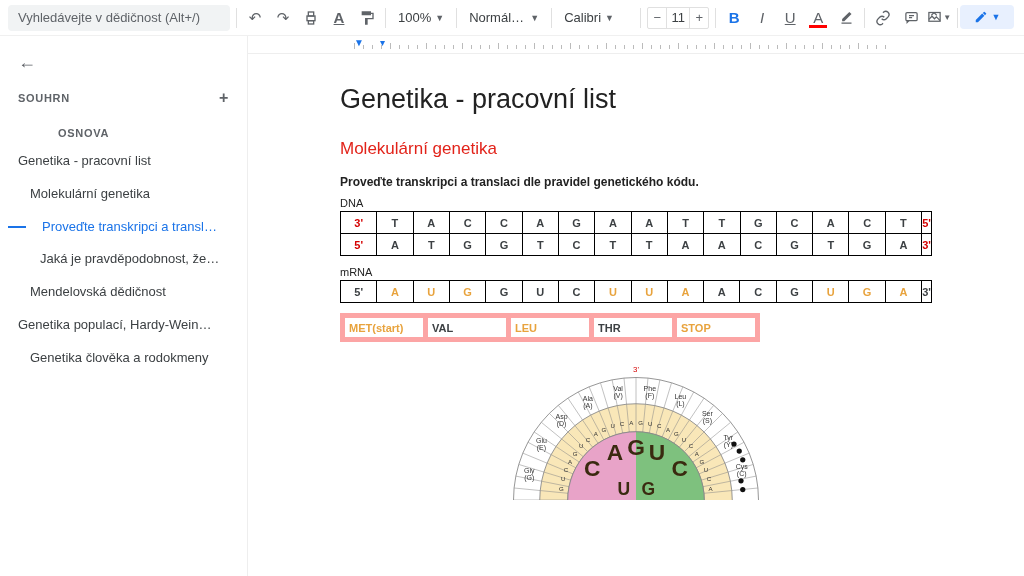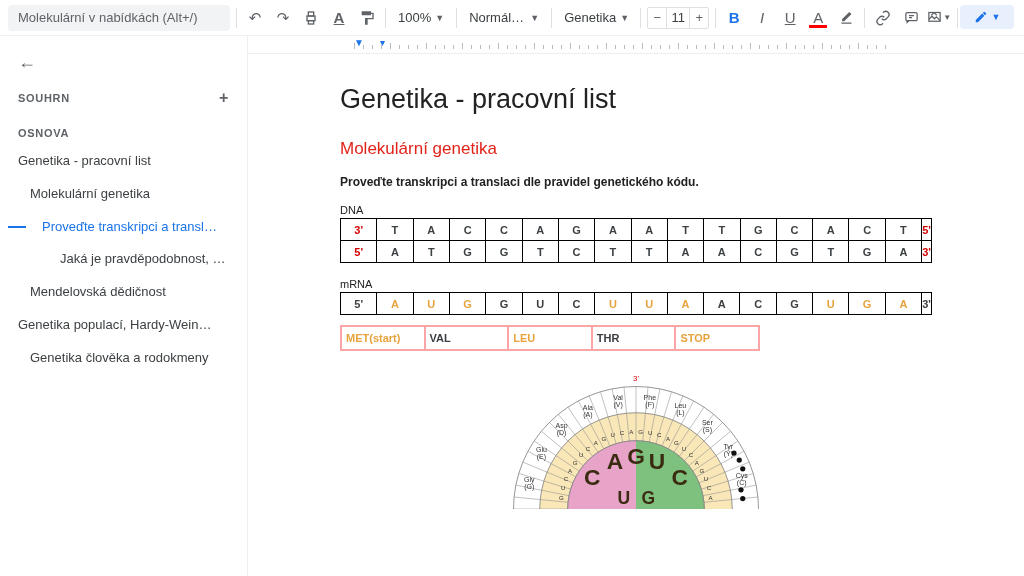--- a/index.html
+++ b/index.html
@@ -15,53 +15,53 @@
   .font-size-box .fs-val { width: 24px; text-align: center; border-left: 1px solid #e0e0e0; border-right: 1px solid #e0e0e0; height: 100%; line-height: 20px; }
   .tb-bold { font-weight: bold; color: #1a73e8; }
   .tb-ital { font-style: italic; }
   .tb-under { text-decoration: underline; }
   .color-a { position: relative; }
   .color-a::after { content: ''; position: absolute; bottom: 2px; left: 3px; right: 3px; height: 3px; background: #ff0000; }
   .main { display: flex; height: 540px; }
   .sidebar { width: 248px; border-right: 1px solid #eee; padding: 12px 0; overflow: hidden; }
   .sb-back { padding: 4px 18px 10px; color: #5f6368; font-size: 18px; cursor: pointer; }
   .sb-hdr { display: flex; align-items: center; justify-content: space-between; padding: 6px 18px; font-size: 11px; font-weight: 700; color: #5f6368; letter-spacing: .7px; }
-  .sb-sub { padding: 14px 18px 6px; font-size: 11px; font-weight: 600; color: #5f6368; letter-spacing: .7px; }
+  .sb-sub { padding: 14px 18px 6px; font-size: 11px; font-weight: 600; color: #5f6368; letter-spacing: .7px; margin-left: 40px; }
   .sb-item { padding: 6px 18px; font-size: 13px; color: #3c4043; cursor: pointer; white-space: nowrap; overflow: hidden; text-overflow: ellipsis; line-height: 1.6; }
   .sb-item.l2 { padding-left: 30px; }
   .sb-item.l3 { padding-left: 42px; }
-  .sb-item.l4 { padding-left: 60px; }
+  .sb-item.l4 { padding-left: 40px; }
   .sb-item.active { color: #1a73e8; position: relative; }
   .sb-item.active::before { content: ''; position: absolute; left: 8px; top: 50%; width: 18px; height: 2px; background: #1a73e8; transform: translateY(-50%); }
   .doc-area { flex: 1; background: #fff; overflow: auto; position: relative; }
   .ruler { height: 18px; border-bottom: 1px solid #eee; position: relative; background: #fff; }
   .ruler-marks { position: absolute; left: 106px; right: 60px; top: 3px; height: 12px; }
   .ruler-marks span { position: absolute; top: 6px; width: 1px; height: 4px; background: #bbb; }
   .ruler-ind { position: absolute; left: 106px; top: 1px; font-size: 10px; color: #1a73e8; }
   .page { margin: 30px auto 0; width: 612px; padding: 0 10px; }
   h1.doc-title { font-size: 27px; font-weight: 400; color: #222; margin-bottom: 24px; }
   h2.sec { font-size: 17px; color: #e2231a; font-weight: 400; margin-bottom: 16px; }
   .bold-line { font-size: 12px; font-weight: 700; color: #222; margin-bottom: 6px; }
-  .lbl { font-size: 11px; color: #222; margin: 15px 0 2px; }
+  .lbl { font-size: 11px; color: #222; margin: 8px 0 2px; }
   table.grid { border-collapse: collapse; width: 100%; margin-bottom: 10px; }
   table.grid td { border: 1px solid #000; width: 6.25%; height: 22px; text-align: center; font-size: 11px; font-weight: 600; }
   .red { color: #d40000; }
   .org { color: #e8a33d; }
   table.prot { border-collapse: collapse; width: 420px; margin-top: 2px; margin-bottom: 18px; }
-  table.prot td { border: 2px solid #fca5a5; width: 20%; height: 24px; font-size: 11px; font-weight: 600; padding-left: 4px; }
+  table.prot td { border: 5px solid #fca5a5; width: 20%; height: 24px; font-size: 11px; font-weight: 600; padding-left: 4px; }
   .codon-wrap { display: flex; justify-content: center; }
   .codon-svg { width: 280px; height: 140px; }
   .mode-pill { position: absolute; right: 10px; top: 5px; width: 54px; height: 24px; background: #e8f0fe; border-radius: 4px; display: flex; align-items: center; justify-content: center; gap: 4px; color: #1a73e8; }
   .mode-pill .caret { font-size: 9px; }
 </style>
 </head>
 <body>
 
 <div class="toolbar">
-  <div class="search-box">Molekulární v nabídkách (Alt+/)</div>
+  <div class="search-box">Vyhledávejte v dědičnost (Alt+/)</div>
   <div class="tb-sep"></div>
   <div class="tb-btn">↶</div>
   <div class="tb-btn">↷</div>
   <div class="tb-btn">
       <svg width="16" height="16" viewBox="0 0 24 24" fill="none" stroke="#5f6368" stroke-width="2">
         <rect x="6" y="9" width="12" height="7"></rect>
         <rect x="8" y="3" width="8" height="6"></rect>
         <rect x="8" y="16" width="8" height="5"></rect>
       </svg>
     </div>
@@ -76,21 +76,21 @@
       <span>100%</span>
       <span class="caret">▼</span>
     </div>
   <div class="tb-sep"></div>
   <div class="tb-sel" style="width:82px">
       <span style="overflow:hidden;text-overflow:ellipsis;white-space:nowrap">Normální t…</span>
       <span class="caret">▼</span>
     </div>
   <div class="tb-sep"></div>
   <div class="tb-sel" style="width:76px">
-      <span>Genetika</span>
+      <span>Calibri</span>
       <span class="caret">▼</span>
     </div>
   <div class="tb-sep"></div>
   <div class="font-size-box">
     <div class="fs-btn">−</div>
     <div class="fs-val">11</div>
     <div class="fs-btn">+</div>
   </div>
   <div class="tb-sep"></div>
   <div class="tb-btn tb-bold">B</div>

